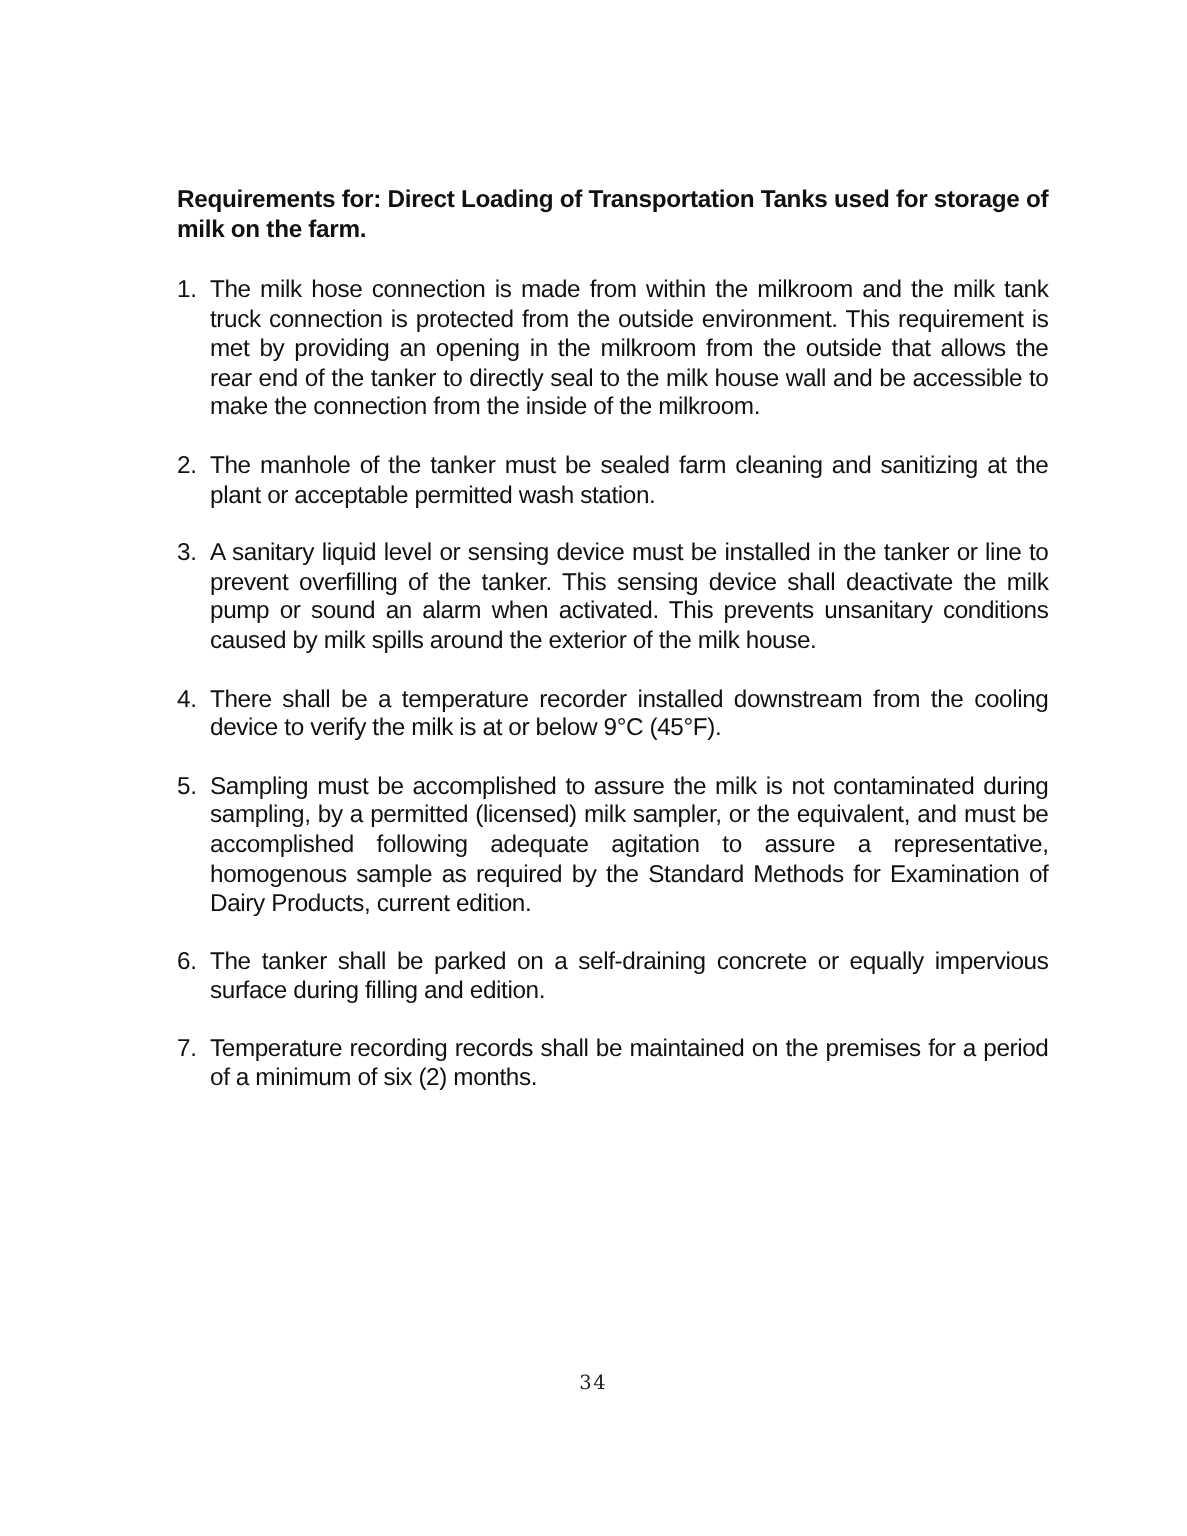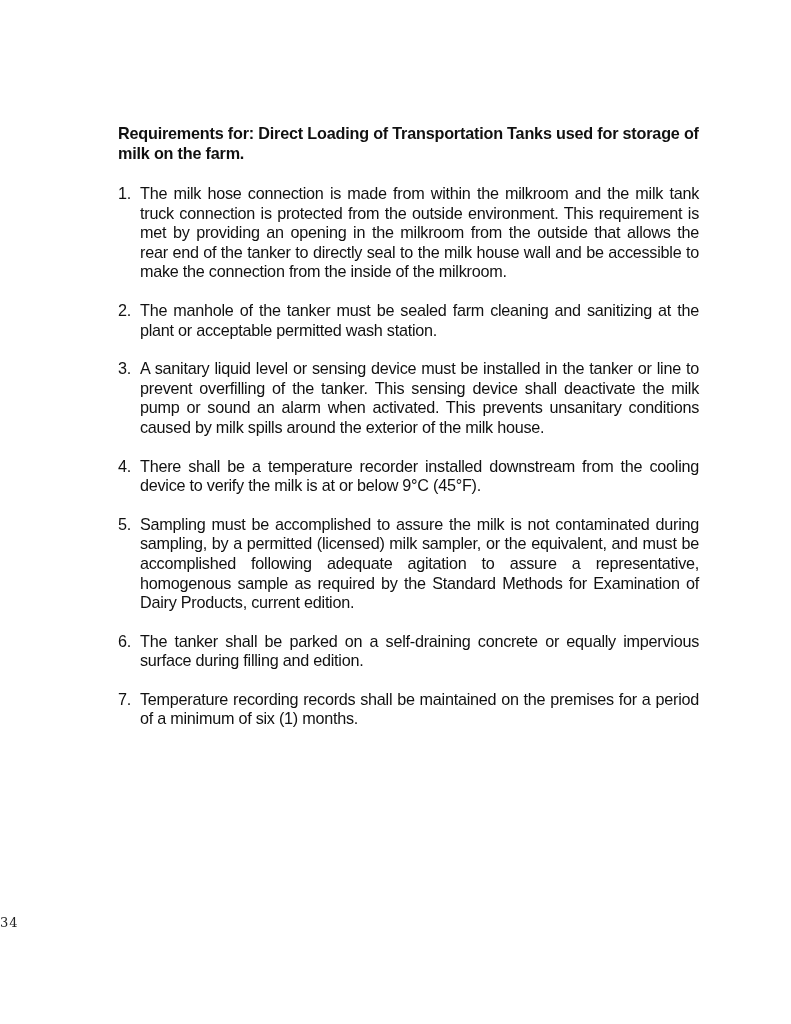--- a/index.html
+++ b/index.html
@@ -2,31 +2,31 @@
 <html><head>
 <meta charset="utf-8">
 <style>
   html, body { margin: 0; padding: 0; background: #ffffff; }
   body { width: 791px; height: 1024px; position: relative; overflow: hidden; }
   .page { position: absolute; left: 118px; top: 98px; width: 581px; color: #111; font-family: "Liberation Sans", sans-serif; margin-top: 25px; }
   .title { font-weight: bold; font-size: 16.2px; line-height: 20px; margin: 0 0 21px 0; letter-spacing: -0.2px; }
   ol { list-style: none; margin: 0; padding: 0; }
   li { position: relative; padding-left: 22px; font-size: 16.2px; line-height: 19.6px; text-align: justify; margin-bottom: 19px; letter-spacing: -0.25px; }
   .num { position: absolute; left: 0; top: 0; }
-  .page-num { position: absolute; left: 0; width: 791px; top: 915px; font-family: "DejaVu Serif", serif; font-size: 13px; color: #222; letter-spacing: 1px; }
+  .page-num { position: absolute; left: 0; width: 791px; top: 915px; text-align: center; font-family: "DejaVu Serif", serif; font-size: 13px; color: #222; letter-spacing: 1px; }
 </style>
 </head>
 <body>
 
 <div class="page">
   <div class="title">Requirements for: Direct Loading of Transportation Tanks used for storage of milk on the farm.</div>
   <ol>
     <li><span class="num">1.</span><span>The milk hose connection is made from within the milkroom and the milk tank truck connection is protected from the outside environment. This requirement is met by providing an opening in the milkroom from the outside that allows the rear end of the tanker to directly seal to the milk house wall and be accessible to make the connection from the inside of the milkroom.</span></li>
     <li><span class="num">2.</span><span>The manhole of the tanker must be sealed farm cleaning and sanitizing at the plant or acceptable permitted wash station.</span></li>
     <li><span class="num">3.</span><span>A sanitary liquid level or sensing device must be installed in the tanker or line to prevent overfilling of the tanker.  This sensing device shall deactivate the milk pump or sound an alarm when activated. This prevents unsanitary conditions caused by milk spills around the exterior of the milk house.</span></li>
     <li><span class="num">4.</span><span>There shall be a temperature recorder installed downstream from the cooling device to verify the milk is at or below 9°C (45°F).</span></li>
     <li><span class="num">5.</span><span>Sampling must be accomplished to assure the milk is not contaminated during sampling, by a permitted (licensed) milk sampler, or the equivalent, and must be accomplished following adequate agitation to assure a representative, homogenous sample as required by the Standard Methods for Examination of Dairy Products, current edition.</span></li>
     <li><span class="num">6.</span><span>The tanker shall be parked on a self-draining concrete or equally impervious surface during filling and edition.</span></li>
-    <li><span class="num">7.</span><span>Temperature recording records shall be maintained on the premises for a period of a minimum of six (1) months.</span></li>
+    <li><span class="num">7.</span><span>Temperature recording records shall be maintained on the premises for a period of a minimum of six (2) months.</span></li>
   </ol>
 </div>
 
 <div class="page-num">34</div>
 
 </body></html>

